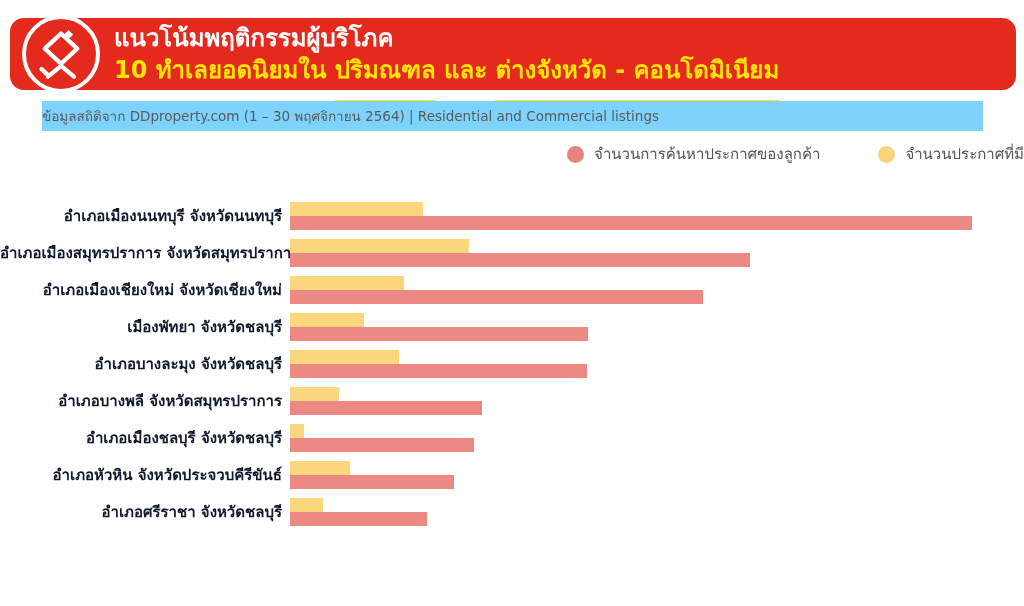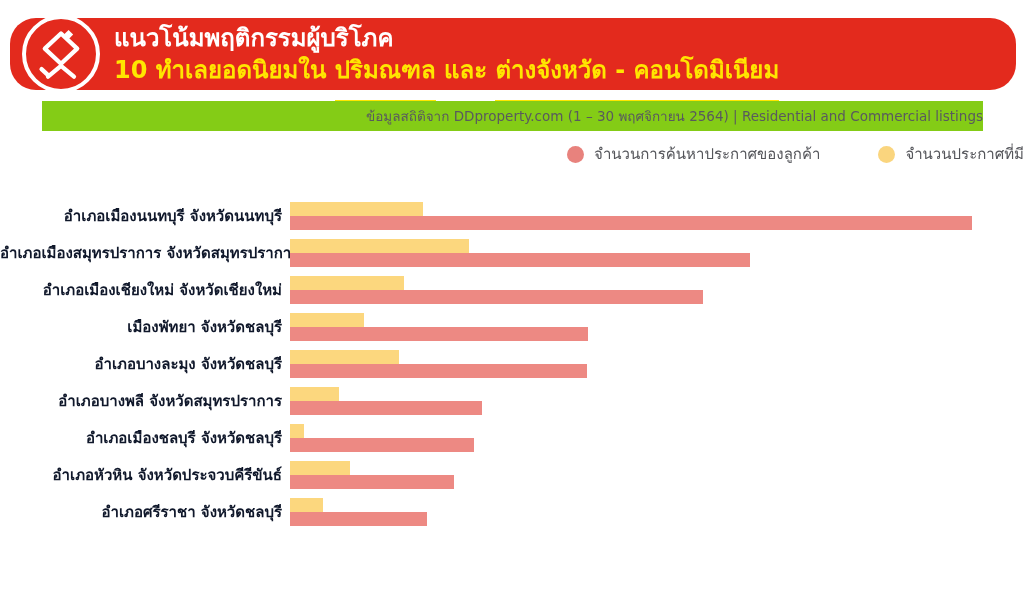--- a/index.html
+++ b/index.html
@@ -3,33 +3,33 @@
 <meta charset="utf-8">
 <style>
   * { margin:0; padding:0; box-sizing:border-box; }
   html,body { width:1024px; height:606px; background:#ffffff; overflow:hidden;
               font-family:"DejaVu Sans","Liberation Sans",sans-serif; }
 
   .page { position:relative; width:1024px; height:606px; background:#ffffff; }
 
   
   .header { position:absolute; left:10px; top:18px; right:8px; height:72px;
-            background:#E32A1D; border-radius:26px; }
+            background:#E32A1D; border-radius:14px; }
   .logo-circle { position:absolute; left:12px; top:-3px; width:78px; height:78px;
                  border-radius:50%; background:#E32A1D; border:4px solid #ffffff;
                  display:flex; align-items:center; justify-content:center; }
   .logo-circle svg { width:54px; height:54px; }
   .titles { position:absolute; left:104px; top:4px; right:12px; }
   .title1 { color:#ffffff; font-weight:bold; font-size:24px; line-height:32px; white-space:nowrap; }
   .title2 { color:#FFE600; font-weight:bold; font-size:24px; line-height:32px; white-space:nowrap; }
   .title2 .u { border-bottom:3px solid #FFE600; padding-bottom:16px; }
 
   
   .source-bar { position:absolute; left:42px; top:101px; width:941px; height:30px;
-                background:#84cc16; display:flex; align-items:center; justify-content:flex-end; }
+                background:#7dd3fc; display:flex; align-items:center; justify-content:flex-start; }
   .source-bar span { color:#595A5E; font-size:13.5px; }
 
   
   .legend { position:absolute; left:0; top:141px; width:1024px; height:26px;
             display:flex; align-items:center; justify-content:flex-end; gap:58px; }
   .legend-item { display:flex; align-items:center; gap:10px; }
   .dot { width:17px; height:17px; border-radius:50%; display:inline-block; }
   .dot.red    { background:#E8827D; }
   .dot.yellow { background:#FAD57E; }
   .legend-item span.lbl { color:#55565B; font-size:15px; }

